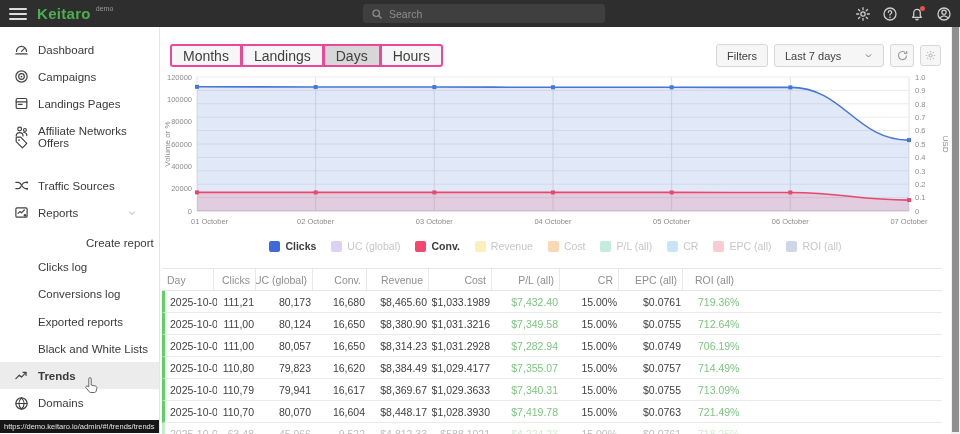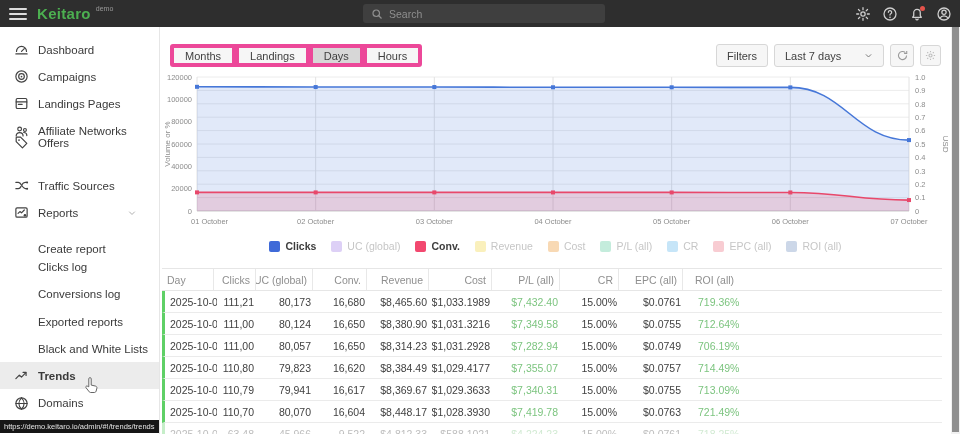--- a/index.html
+++ b/index.html
@@ -36,22 +36,22 @@
   
   #statusbar { position:absolute; left:0; bottom:1px; height:13px; background:#161616; color:#e3e3e3;
                font-size:7.5px; line-height:13px; padding:0 4px; white-space:nowrap; z-index:40; }
 
   
   #main { position:absolute; left:161px; top:27px; width:789px; height:407px; background:#fff; }
 
   
   #controls { position:absolute; left:0; top:17px; width:100%; height:24px; }
   .seg-group { position:absolute; left:9px; top:0; display:flex; }
-  .seg { height:23px; padding:0 11px; font-size:11px; color:#3f3f3f; background:#f6f6f6;
-         border:4px solid #ec4899; margin-left:-1px; display:flex; align-items:center; cursor:pointer; }
+  .seg { height:23px; padding:0 11px; font-size:14px; color:#3f3f3f; background:#f6f6f6;
+         border:2px solid #ec4899; margin-left:-1px; display:flex; align-items:center; cursor:pointer; }
   .seg:first-child { border-radius:3px 0 0 3px; margin-left:0; }
   .seg:last-child { border-radius:0 3px 3px 0; }
   .seg.active { background:#d7d7d7; }
   #controls-right { position:absolute; right:9px; top:0; display:flex; gap:6px; align-items:center; }
   .btn { height:23px; background:#f6f6f6; border:1px solid #d7d7d7; border-radius:3px;
          font-size:11px; color:#3f3f3f; display:flex; align-items:center; padding:0 10px; cursor:pointer; }
   #range-select { width:110px; justify-content:space-between; }
   .icon-btn { width:24px; padding:0; justify-content:center; }
   #settings-btn { width:21px; height:21px; }
 
@@ -210,21 +210,21 @@
             <rect x="3" y="4.5" width="18" height="15" rx="2"></rect>
             <path d="M6.5 13.5l3-3 2.5 2 4.5-4.5"></path>
             <circle cx="17.5" cy="16.5" r="2" fill="#424242" stroke="none"></circle>
           </svg>
         </span>
         <span class="s-label">Reports</span>
         <span class="s-chev"><svg width="10" height="10" viewBox="0 0 24 24" fill="none" stroke="#9a9a9a" stroke-width="1.9" stroke-linecap="round" stroke-linejoin="round">
             <path d="M6 9.5l6 6 6-6"></path>
           </svg></span>
       </div>
-      <div class="side-item" style="top: 208px; position: absolute; width: 100%;">
+      <div class="side-item" style="top: 202px; position: absolute; width: 100%; margin-left: 48px;">
         <span class="s-label">Create report</span>
       </div>
       <div class="side-item" style="top: 226.6px; position: absolute; width: 100%;">
         <span class="s-label">Clicks log</span>
       </div>
       <div class="side-item" style="top: 253.8px; position: absolute; width: 100%;">
         <span class="s-label">Conversions log</span>
       </div>
       <div class="side-item" style="top: 281px; position: absolute; width: 100%;">
         <span class="s-label">Exported reports</span>

